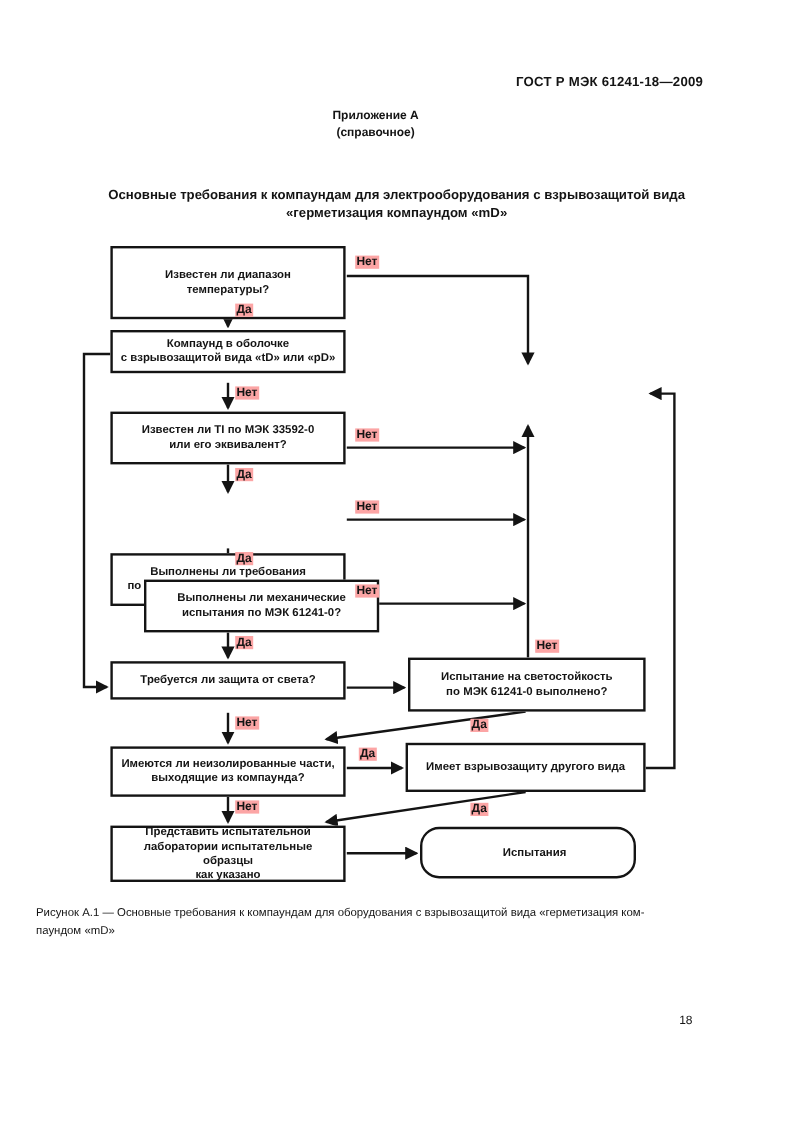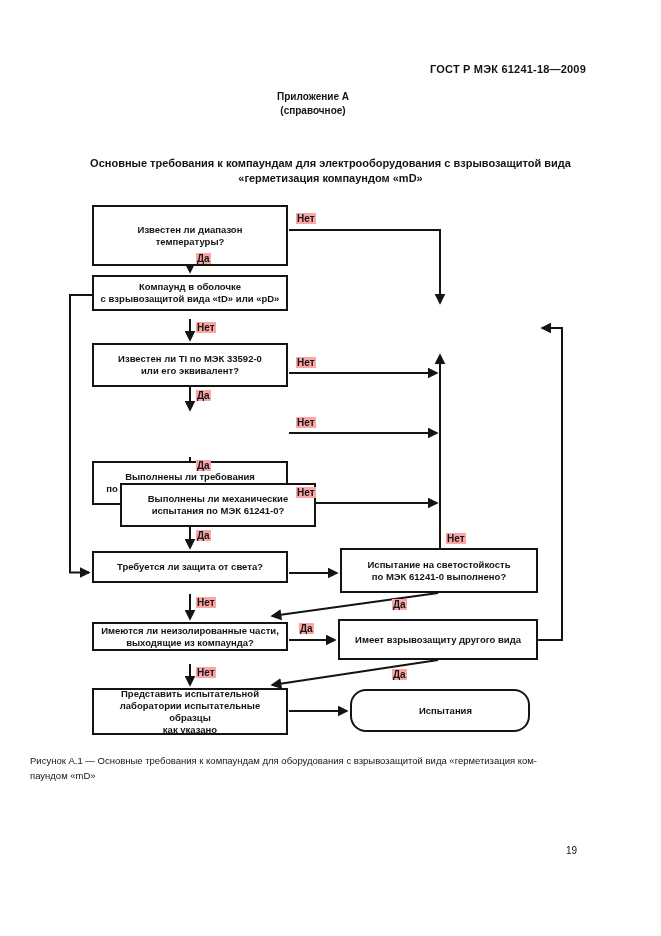--- a/index.html
+++ b/index.html
@@ -100,21 +100,21 @@
 температуры?</div>
   <div class="fbox" style="left:92px;top:275px;width:196px;height:36px;">Компаунд в оболочке
 с взрывозащитой вида «tD» или «pD»</div>
   <div class="fbox" style="left:92px;top:343px;width:196px;height:44px;">Известен ли TI по МЭК 33592-0
 или его эквивалент?</div>
   <div class="fbox" style="left:92px;top:413px;width:196px;height:44px;margin-top:48px;">Выполнены ли требования
 по электростатике по МЭК 61241-0?</div>
   <div class="fbox" style="left:92px;top:483px;width:196px;height:44px;margin-left:28px;">Выполнены ли механические
 испытания по МЭК 61241-0?</div>
   <div class="fbox" style="left:92px;top:551px;width:196px;height:32px;">Требуется ли защита от света?</div>
-  <div class="fbox" style="left:92px;top:622px;width:196px;height:29px;">Имеются ли неизолированные части,
+  <div class="fbox" style="left:92px;top:622px;width:196px;height:42px;">Имеются ли неизолированные части,
 выходящие из компаунда?</div>
   <div class="fbox" style="left:92px;top:688px;width:196px;height:47px;">Представить испытательной
 лаборатории испытательные образцы
 как указано</div>
   <div class="fbox" style="left:340px;top:548px;width:198px;height:45px;">Испытание на светостойкость
 по МЭК 61241-0 выполнено?</div>
   <div class="fbox" style="left:338px;top:619px;width:200px;height:41px;text-align:center;">Имеет взрывозащиту другого вида</div>
   <div class="fbox rounded" style="left:350px;top:689px;width:180px;height:43px;padding-left:15px;">Испытания</div>
 
   <span class="edge-label" style="left:196px;top:253px;">Да</span>
@@ -131,15 +131,15 @@
   <span class="edge-label" style="left:392px;top:599px;">Да</span>
   <span class="edge-label" style="left:299px;top:623px;">Да</span>
   <span class="edge-label" style="left:392px;top:669px;">Да</span>
   <span class="edge-label" style="left:196px;top:667px;">Нет</span>
 
   <div class="fig-caption">
     <div>Рисунок А.1 — Основные требования к компаундам для оборудования с взрывозащитой вида «герметизация ком-</div>
     <div>паундом «mD»</div>
   </div>
 
-  <div class="page-number">19</div>
+  <div class="page-number">18</div>
 
 </div>
 
 </body></html>

